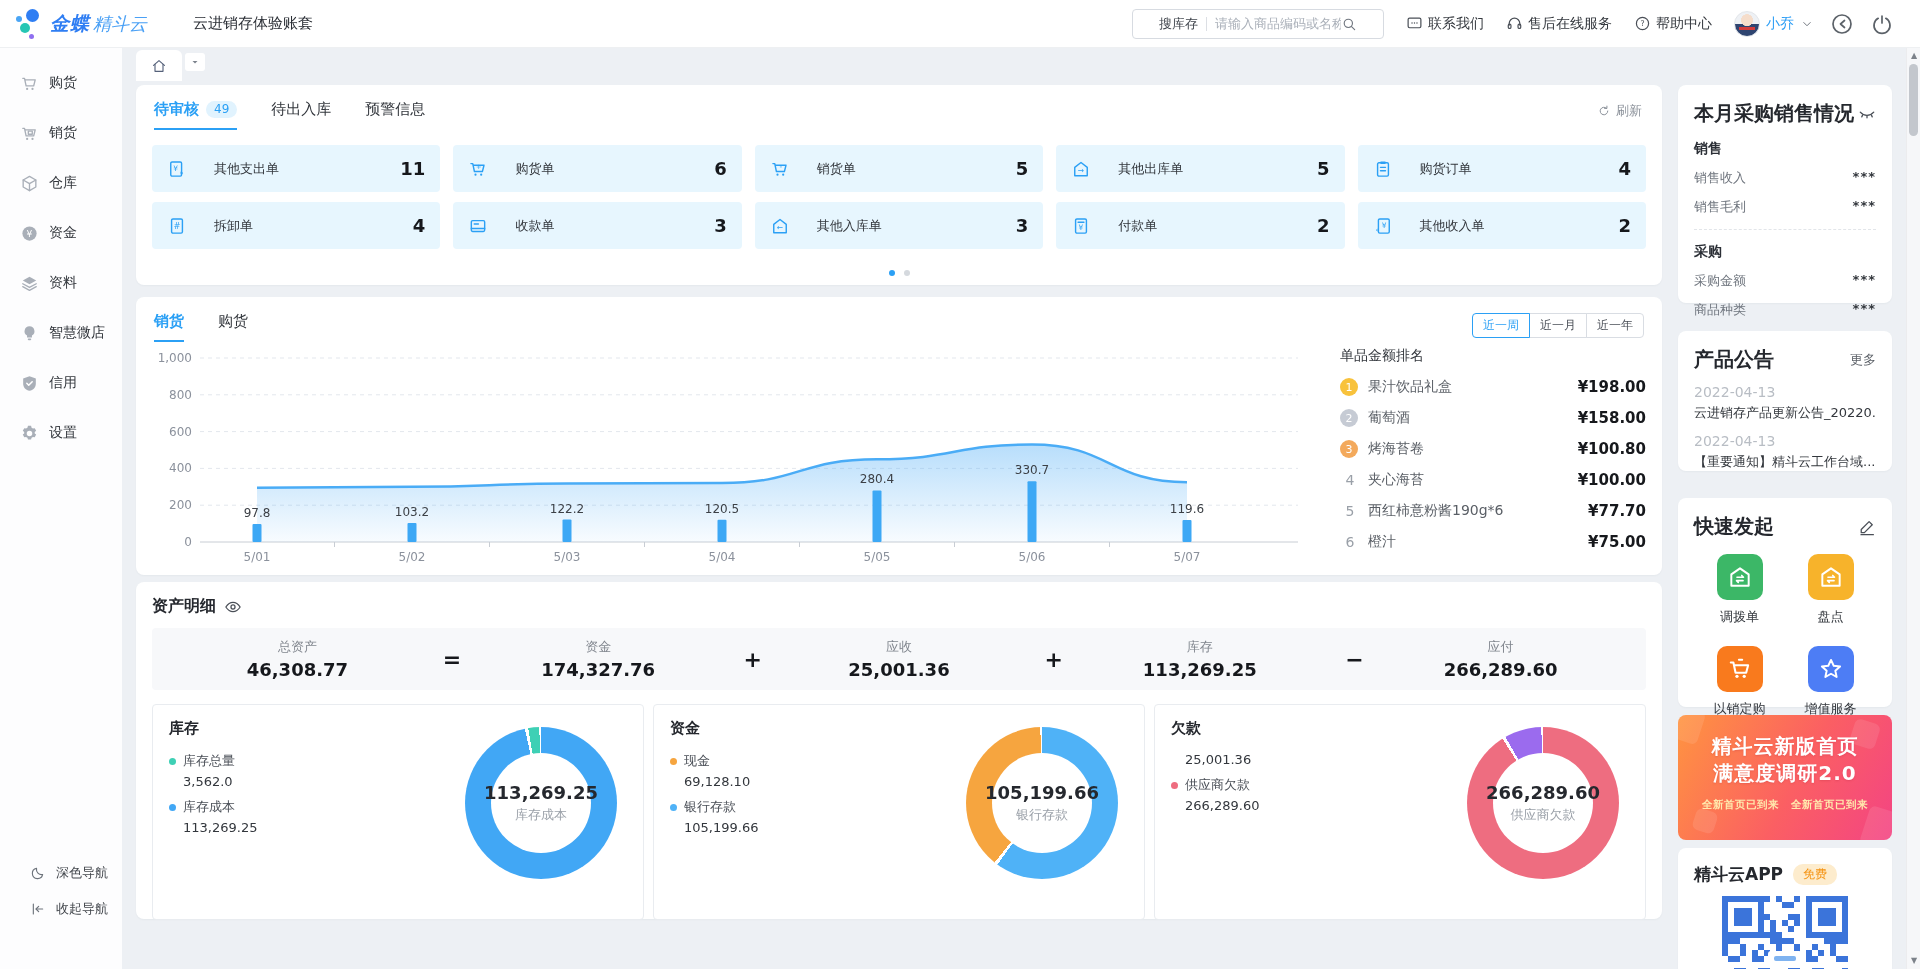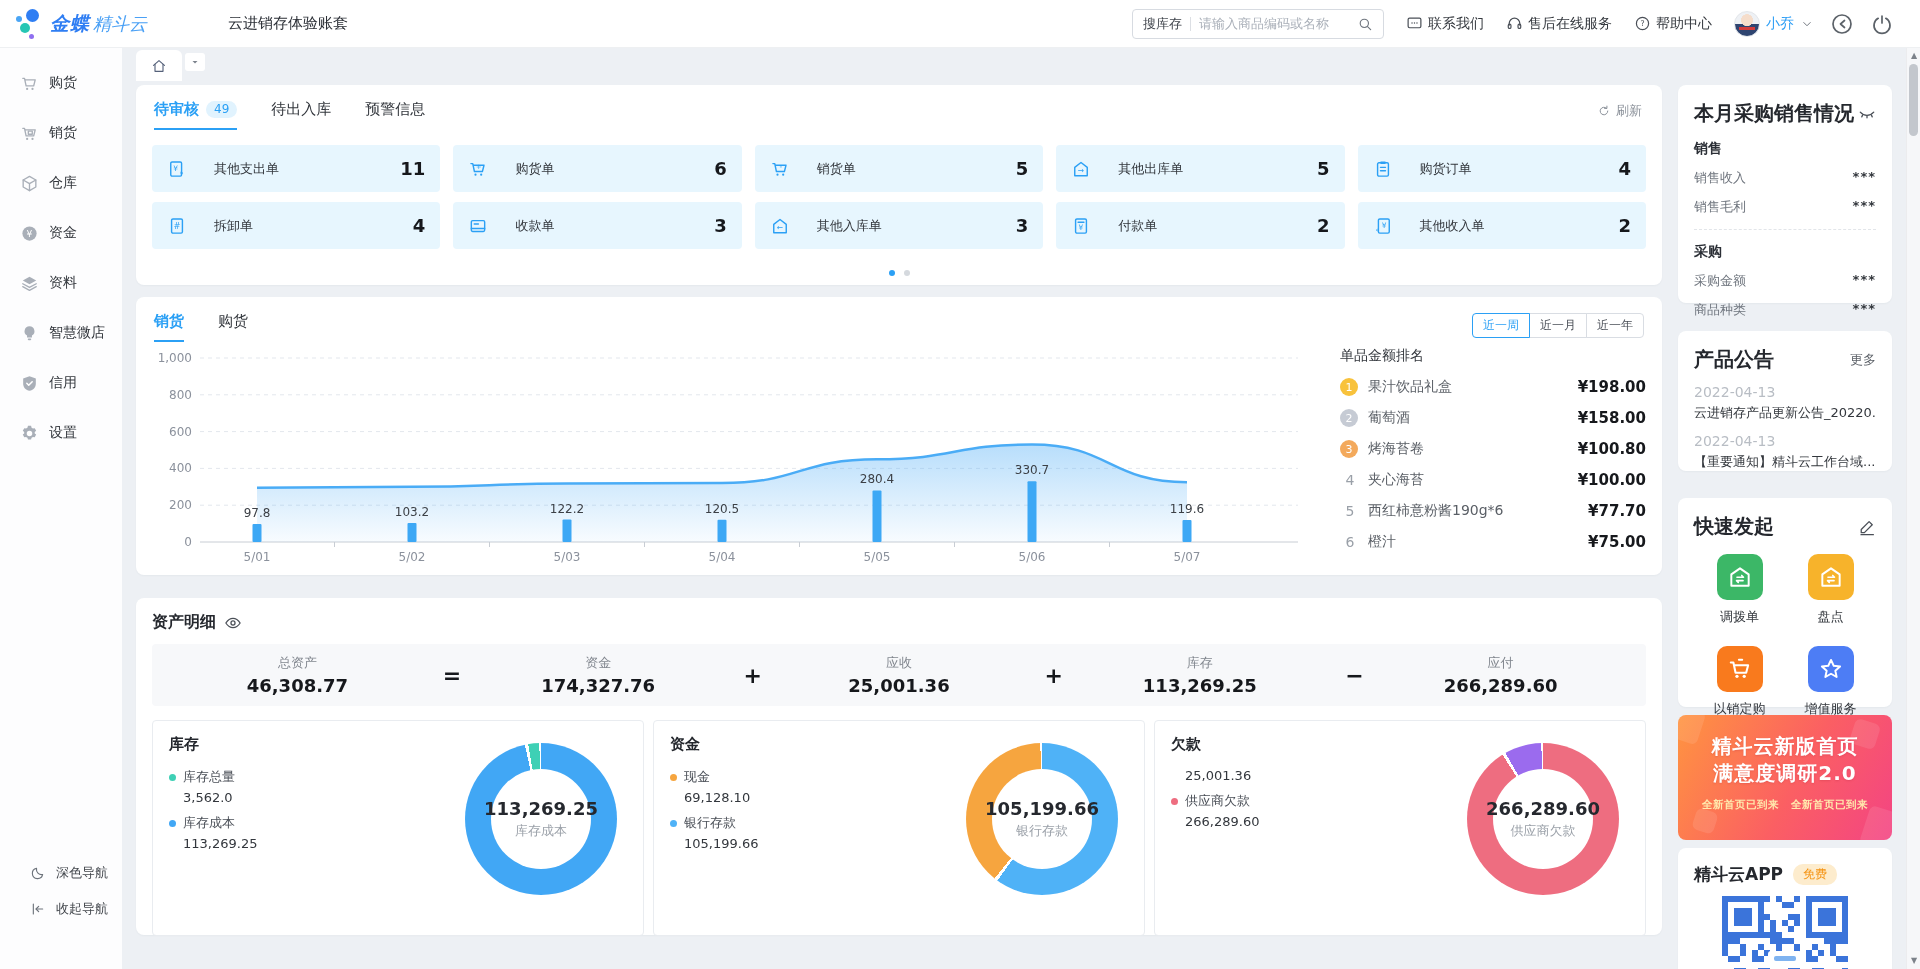--- a/index.html
+++ b/index.html
@@ -2,33 +2,33 @@
 <html><head>
 <meta charset="utf-8">
 <style>
   * { margin:0; padding:0; box-sizing:border-box; }
   html,body { width:1920px; height:969px; overflow:hidden; }
   body { font-family:"DejaVu Sans","Liberation Sans",sans-serif; background:#edf0f4; position:relative; color:#333; }
   .icon { display:inline-flex; align-items:center; justify-content:center; }
   .icon svg { width:100%; height:100%; display:block; }
 
   
-  .topbar { position:absolute; top:0; left:0; right:0; height:48px; background:#fff; border-bottom:1px solid #eef0f2; display:flex; align-items:center; z-index:20;gap:35px; }
+  .topbar { position:absolute; top:0; left:0; right:0; height:48px; background:#fff; border-bottom:1px solid #eef0f2; display:flex; align-items:center; z-index:20; }
   .logo { display:flex; align-items:center; margin-left:16px; }
   .logo-mark { position:relative; width:30px; height:34px; }
   .logo-mark i { position:absolute; border-radius:50%; }
   .logo-mark .d1 { width:13px; height:13px; background:#2f7ef3; left:10px; top:2px; }
   .logo-mark .d2 { width:10px; height:10px; background:#26c6b4; left:4px; top:16px; }
   .logo-mark .d3 { width:6px; height:6px; background:#4aa5f5; left:0; top:9px; }
   .logo-mark .d4 { width:5px; height:5px; background:#8f6ff0; left:13px; top:27px; }
   .logo-bold { font-size:19px; font-weight:bold; color:#2f7ef3; font-style:italic; margin-left:4px; letter-spacing:1px; }
   .logo-light { font-size:18px; color:#4aa0f5; font-style:italic; margin-left:3px; }
   .account-title { margin-left:46px; font-size:15px; color:#2b2f36; }
   .topbar-right { margin-left:auto; display:flex; align-items:center; margin-right:26px; }
-  .searchbox { width:252px; height:30px; border:1px solid #d7dbe1; border-radius:4px; display:flex; align-items:center; padding:0 10px; background:#fff; }
+  .searchbox { width:252px; height:30px; border:1px solid #d7dbe1; border-radius:4px; display:flex; align-items:center; padding:0 26px; background:#fff; }
   .search-scope { font-size:13px; color:#40454d; white-space:nowrap; }
   .search-divider { width:1px; height:14px; background:#dcdfe4; margin:0 8px; }
   .search-placeholder { font-size:13px; color:#aab0b9; flex:1; white-space:nowrap; overflow:hidden; }
   .search-icon { width:16px; height:16px; color:#6f757e; }
   .hlink { display:flex; align-items:center; gap:5px; font-size:14px; color:#35393f; margin-left:22px; cursor:pointer; white-space:nowrap; }
   .hlink .icon { width:17px; height:17px; color:#4a4f57; }
   .userbox { display:flex; align-items:center; margin-left:22px; gap:6px; cursor:pointer; }
   .avatar { width:26px; height:26px; border-radius:50%; background:
       linear-gradient(#d23c3c,#d23c3c) 50% 72%/16px 3px no-repeat,
       radial-gradient(circle at 50% 34%, #f5ddcb 0 29%, rgba(0,0,0,0) 31%),
@@ -93,21 +93,21 @@
   .ranking { position:absolute; left:1204px; top:50px; width:306px; }
   .ranking-title { font-size:14px; color:#33373d; }
   .rank-row { display:flex; align-items:center; margin-top:13px; }
   .rank-no { width:20px; font-size:14px; color:#9aa0a8; text-align:center; flex:none; }
   .medal { position:relative; width:18px; height:18px; border-radius:50%; color:#fff; font-size:11px; display:flex; align-items:center; justify-content:center; flex:none; margin-right:2px; }
   .medal::after { content:''; position:absolute; left:2px; bottom:-5px; width:5px; height:7px; background:#f4433c; transform:skewX(-14deg); z-index:-1; }
   .rank-name { font-size:14px; color:#5a5f66; margin-left:8px; flex:1; white-space:nowrap; overflow:hidden; text-overflow:ellipsis; }
   .rank-price { font-size:15px; font-weight:bold; color:#16181c; margin-left:22px; white-space:nowrap; }
 
   
-  .assets-card { margin-top:23px; height:337px; position:relative; padding:14px 16px; }
+  .assets-card { margin-top:7px; height:337px; position:relative; padding:14px 16px; }
   .assets-head { display:flex; align-items:center; gap:8px; }
   .assets-title { font-size:16px; font-weight:bold; color:#25282e; }
   .eye-btn { width:18px; height:18px; color:#4a4f57; cursor:pointer; }
   .summary { margin-top:11px; background:#f7f8fa; border-radius:4px; height:62px; display:flex; align-items:center; }
   .sum-block { flex:1; text-align:center; }
   .sum-label { font-size:13px; color:#82878f; }
   .sum-value { font-size:18px; font-weight:bold; color:#16181c; margin-top:3px; }
   .sum-op { font-size:22px; font-weight:bold; color:#16181c; width:10px; text-align:center; }
   .breakdown { margin-top:14px; display:flex; gap:9px; }
   .bd-card { flex:1; border:1px solid #e9ecf0; border-radius:4px; height:216px; padding:14px 16px; position:relative; }

